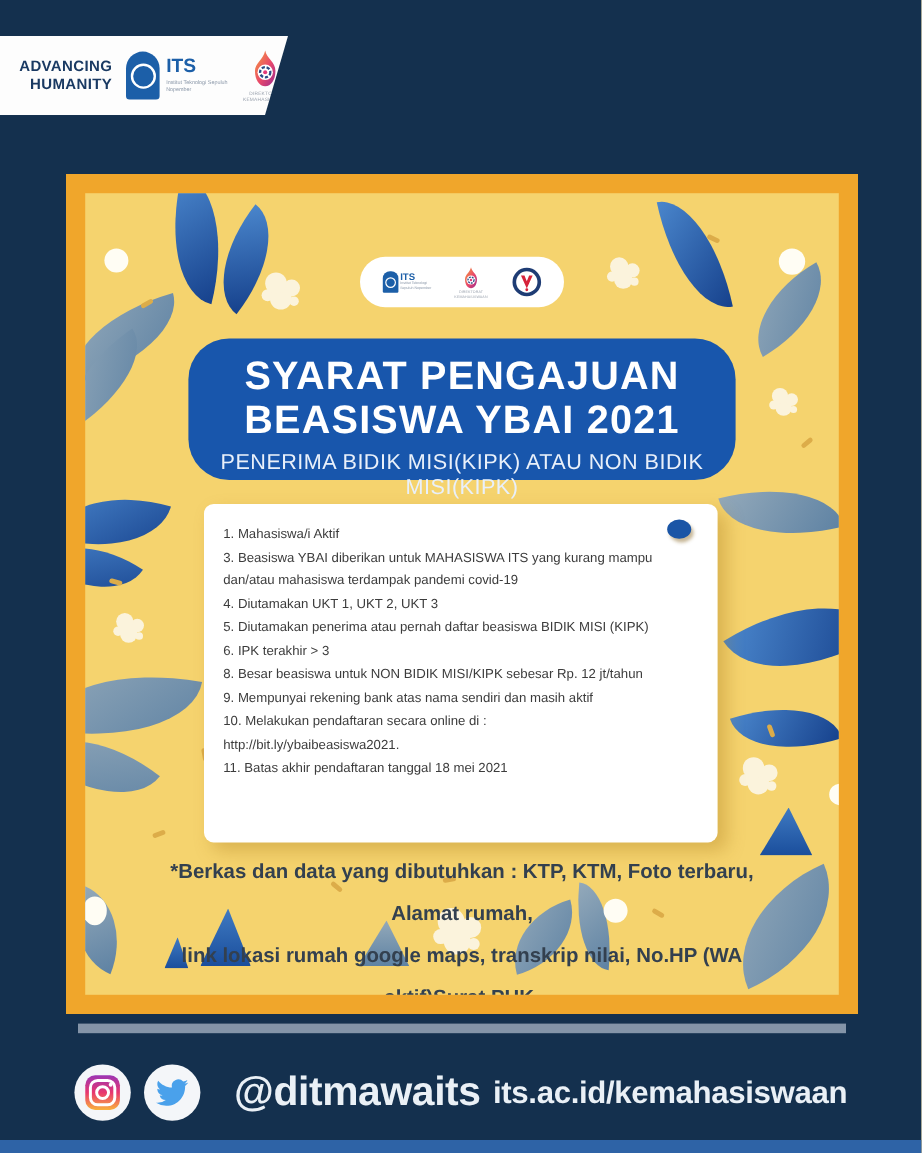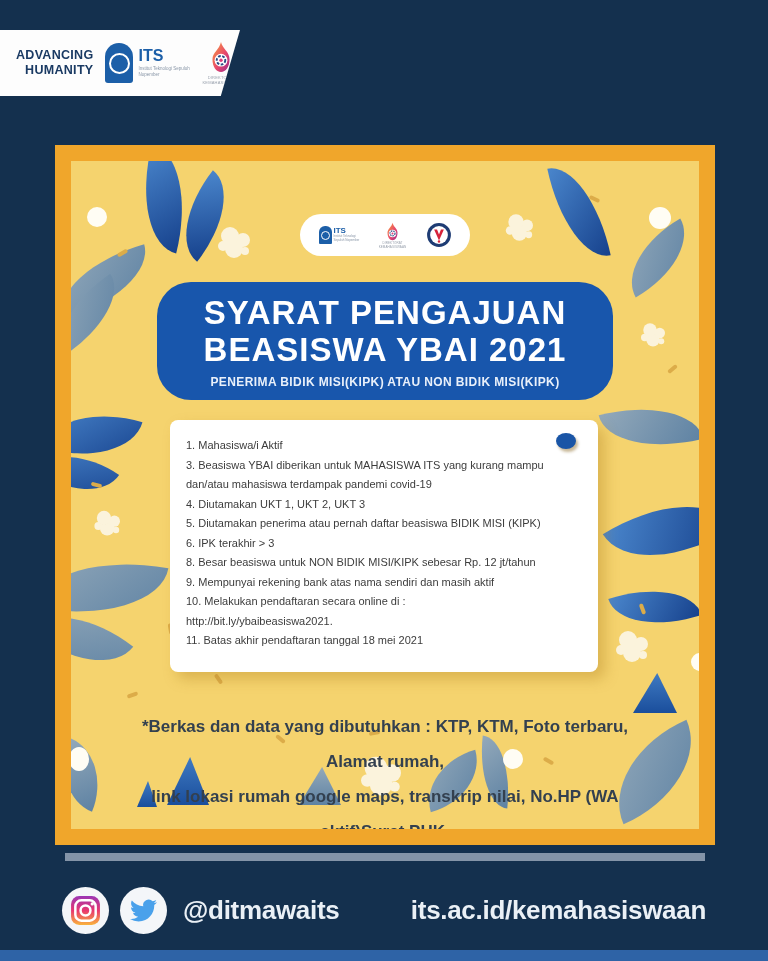--- a/index.html
+++ b/index.html
@@ -44,40 +44,40 @@
   .pill .mini-its{display:flex;align-items:center;gap:2px;}
   .pill .mini-word{color:#1C5FA8;font-weight:700;font-size:8px;line-height:1;}
   .pill .mini-sub{font-size:3px;color:#8A97A8;width:26px;line-height:1.2;}
   .pill .mini-flame{display:flex;flex-direction:column;align-items:center;width:34px;}
   .pill .mini-caption{font-size:3px;color:#9AA2AE;text-align:center;letter-spacing:.1px;}
 
   .title-box{position:absolute;left:50%;transform:translateX(-50%);top:121px;width:456px;height:118px;
              background:#1856AC;border-radius:34px;color:#fff;text-align:center;
              padding-top:13px;box-sizing:border-box;z-index:2;}
   .title-line{font-size:33px;font-weight:700;letter-spacing:1px;line-height:1.12;}
-  .subtitle{font-size:12px;font-weight:700;letter-spacing:.4px;margin-top:6px;color:#E9F0FA;}
-
-  .card{position:absolute;left:99px;top:259px;width:428px;height:252px;background:#FFFFFF;
+  .subtitle{font-size:18px;font-weight:400;letter-spacing:.4px;margin-top:6px;color:#E9F0FA;}
+
+  .card{position:absolute;left:99px;top:259px;width:428px;height:282px;background:#FFFFFF;
         border-radius:8px;padding:16px 8px 0 16px;box-sizing:border-box;z-index:2;
         box-shadow:7px 7px 14px rgba(170,120,25,.35);}
   .req{font-size:11px;color:#3C3C3C;line-height:19.5px;white-space:pre-line;}
   .card-dot{position:absolute;right:22px;top:13px;width:20px;height:16px;border-radius:50%;
             background:#1A55A6;box-shadow:2px 3px 3px rgba(130,95,25,.45);}
 
   .footnote{position:absolute;left:54px;top:549px;width:520px;text-align:center;z-index:2;
             font-size:17px;font-weight:700;color:#33404F;line-height:2.05;white-space:pre-line;}
 
   
   .divider{position:absolute;left:65px;top:853px;width:640px;height:8px;background:#8494A8;z-index:2;}
   .footer{position:absolute;left:0;top:884px;width:768px;height:52px;display:flex;align-items:center;
           padding:0 62px;box-sizing:border-box;z-index:2;}
   .icon-circle{width:47px;height:47px;border-radius:50%;background:#F4F6F9;display:flex;
                align-items:center;justify-content:center;flex:0 0 auto;}
   .icon-circle + .icon-circle{margin-left:11px;}
-  .handle{margin-left:16px;color:#EAF0F6;font-weight:700;font-size:26px;letter-spacing:-.3px;}
+  .handle{margin-left:28px;color:#EAF0F6;font-weight:700;font-size:34px;letter-spacing:-.3px;}
   .website{margin-left:auto;color:#EAF0F6;font-weight:700;font-size:26px;letter-spacing:-.3px;}
   .bottom-strip{position:absolute;left:0;bottom:0;width:768px;height:11px;background:#2E63A6;}
 </style>
 </head>
 <body>
 
 <div class="screen">
 
   <div class="banner">
     <div class="tagline">

